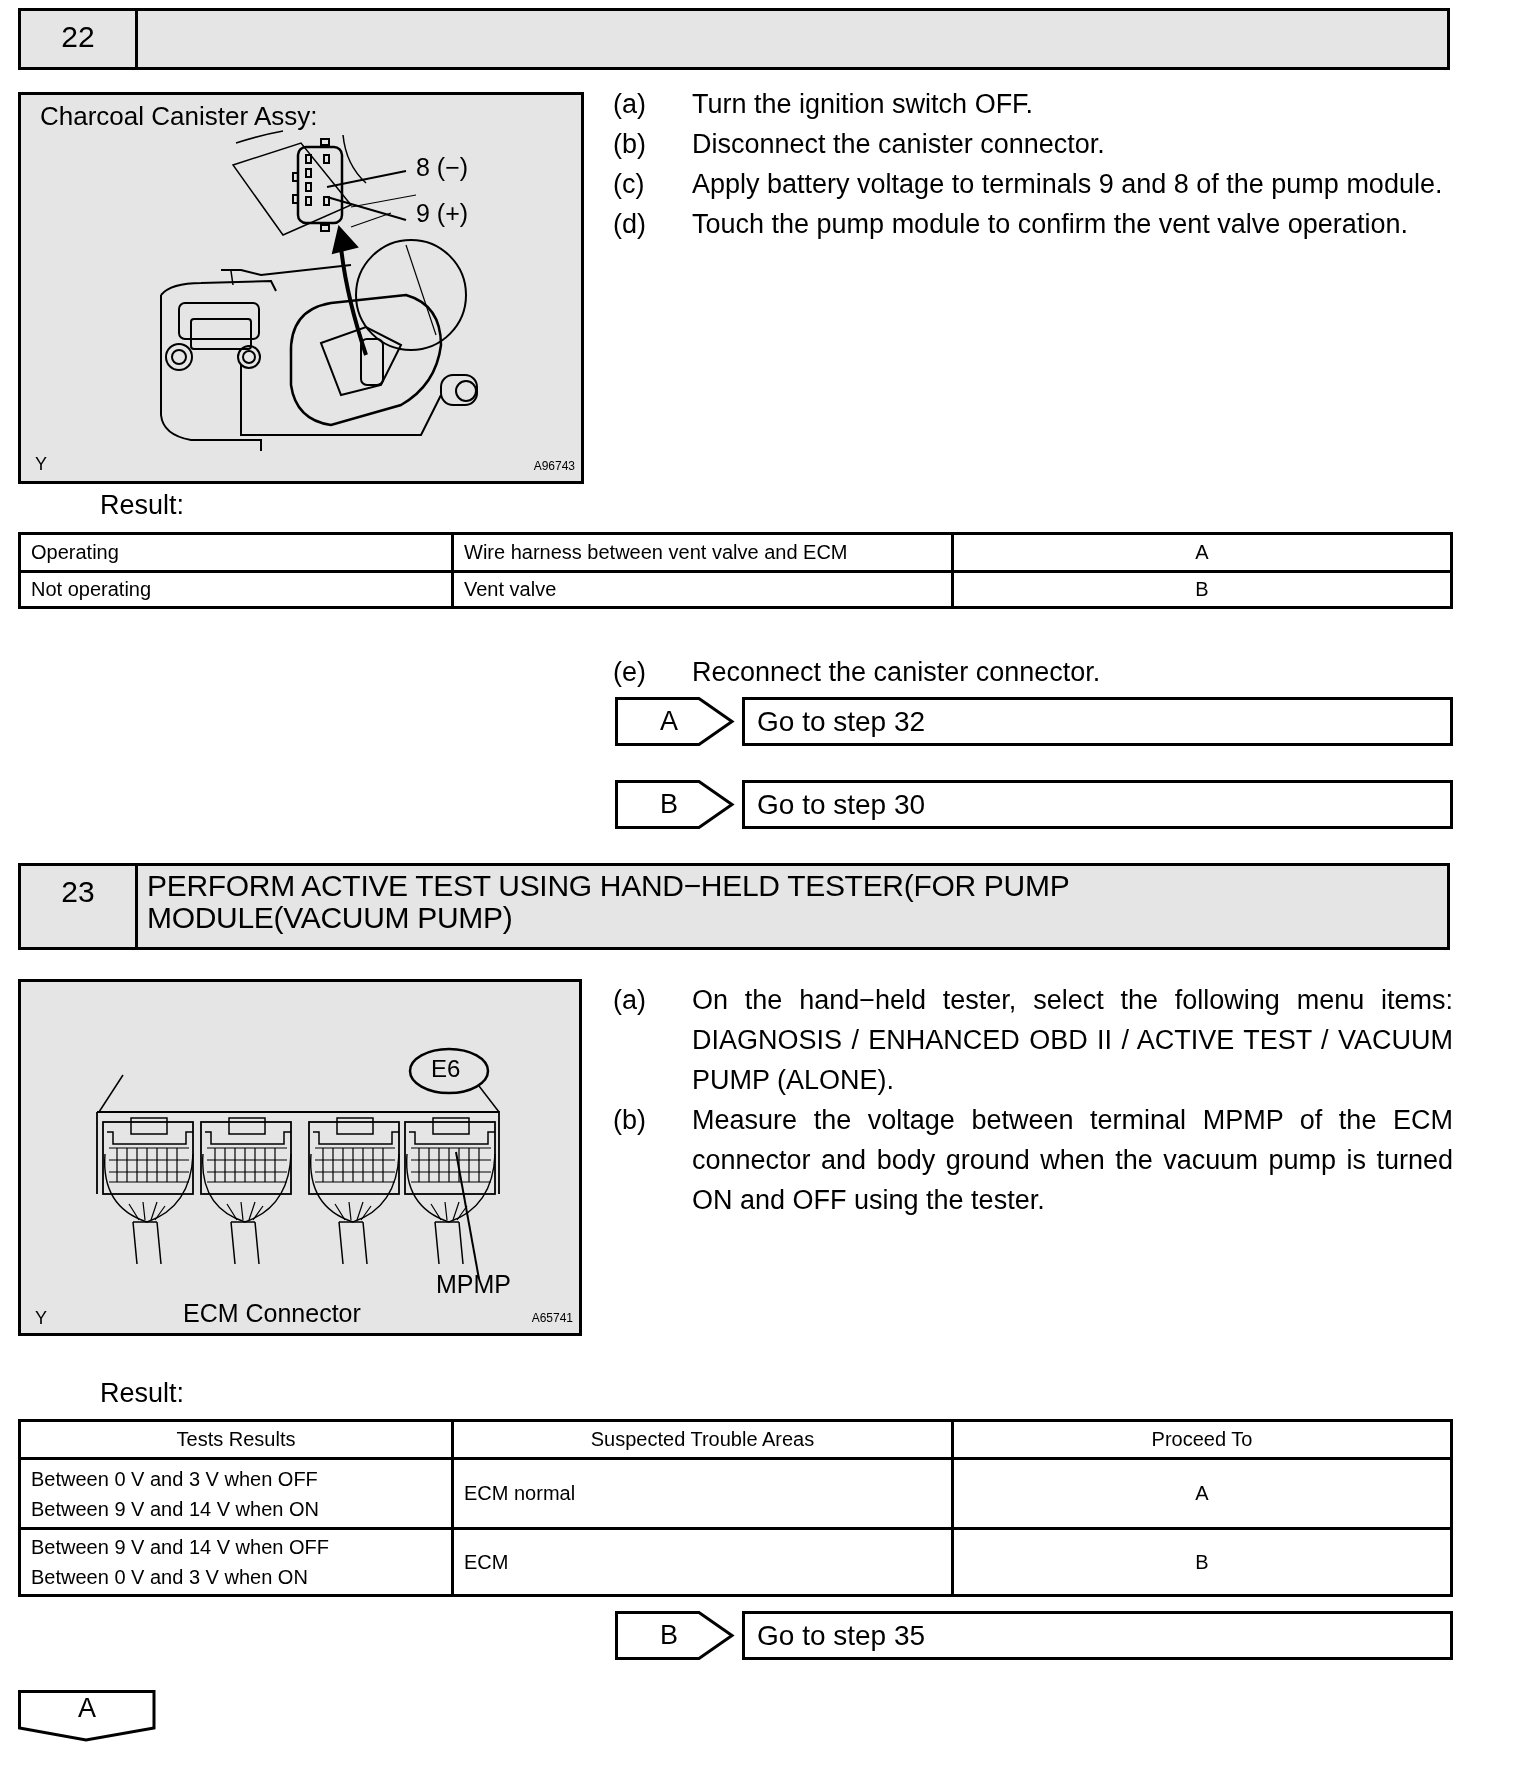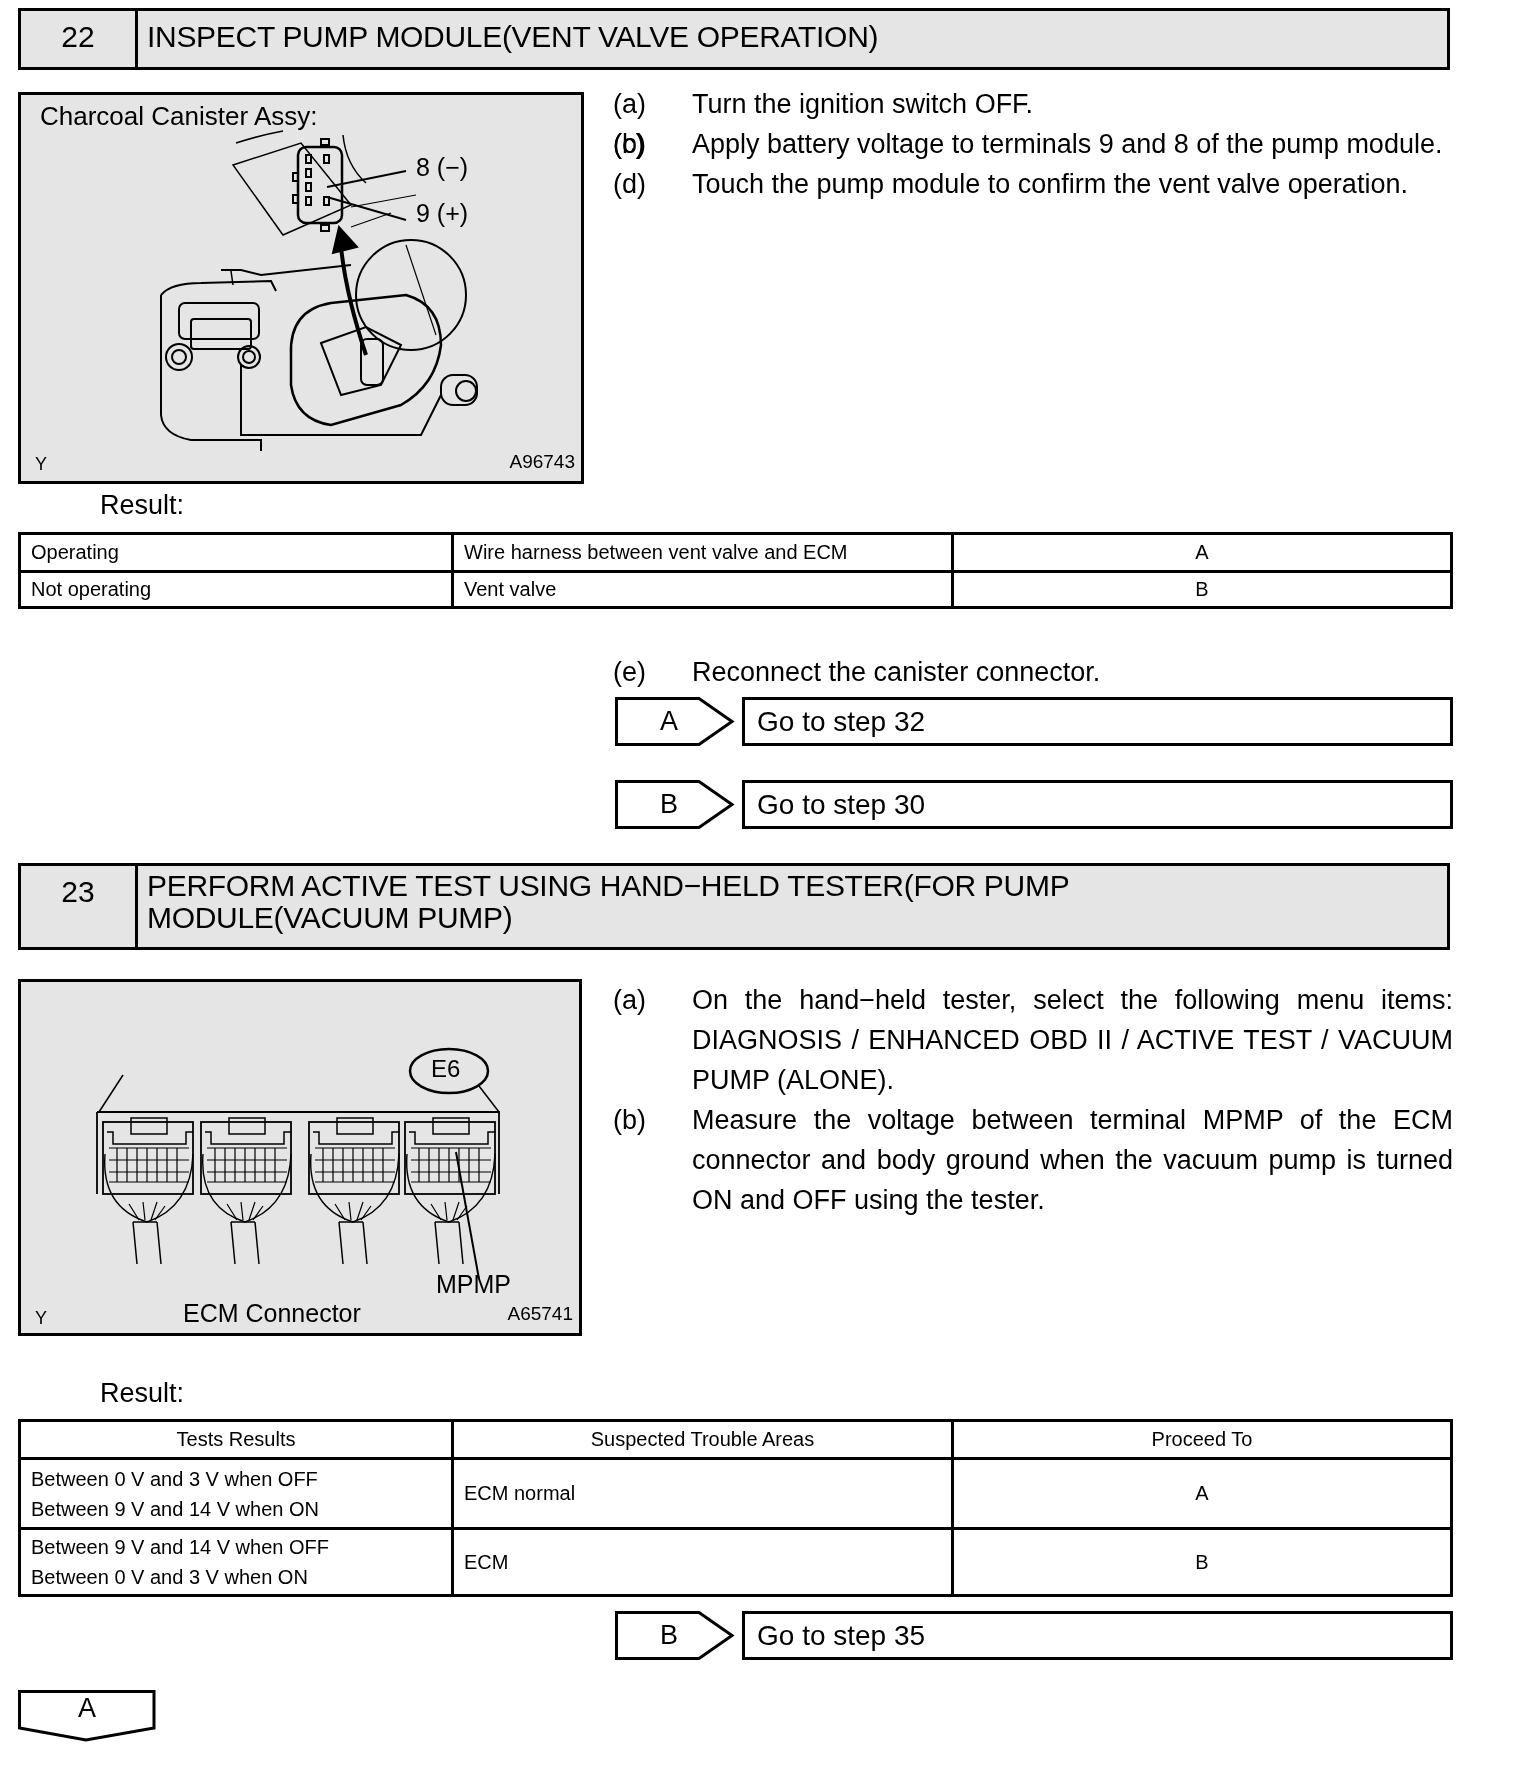--- a/index.html
+++ b/index.html
@@ -4,21 +4,21 @@
 <style>
   html, body { margin:0; padding:0; background:#ffffff; }
   body { width:1520px; height:1778px; position:relative; overflow:hidden;
          font-family:"Liberation Sans", "DejaVu Sans", sans-serif; color:#000; }
   .box { position:absolute; border:3px solid #000; box-sizing:border-box; background:#e5e5e5; }
   .hdr-num { position:absolute; left:0; top:0; bottom:0; width:114px; border-right:3px solid #000;
              font-size:30px; text-align:center; line-height:52px; }
   .hdr-title { position:absolute; left:126px; top:0; right:8px; font-size:30px; line-height:32px; padding-top:10px; letter-spacing:-0.3px; }
   .hdr-title.one { line-height:52px; padding-top:0; }
   .fig-label { position:absolute; font-size:26px; }
-  .fig-small { position:absolute; font-size:19px; }
+  .fig-small { position:absolute; font-size:12px; }
   .instr { position:absolute; left:613px; width:840px; font-size:27px; line-height:40px; }
   .instr .row { position:relative; padding-left:79px; text-align:justify; }
   .instr .lbl { position:absolute; left:0; top:0; }
   .result-lbl { position:absolute; left:100px; font-size:27px; }
   table.res { position:absolute; left:18px; width:1435px; border-collapse:collapse; font-size:20px; }
   table.res td, table.res th { border:3px solid #000; padding:0 10px; font-weight:normal; }
   table.res th { text-align:center; }
   table.res td.c { text-align:center; }
   .jump { position:absolute; left:615px; width:838px; height:49px; }
   .jump svg { position:absolute; left:0; top:0; }
@@ -26,21 +26,20 @@
   .jump .go { position:absolute; left:127px; right:0; top:0; bottom:0; border:3px solid #000; box-sizing:border-box;
               font-size:28px; line-height:43px; padding-left:12px; }
   .amarker { position:absolute; left:18px; top:1690px; width:138px; height:52px; }
   .amarker .letter { position:absolute; left:0; width:138px; text-align:center; top:3px; font-size:27px; }
 </style>
 </head>
 <body>
 
 <div class="box" style="left:18px;top:8px;width:1432px;height:62px;">
   <div class="hdr-num">22</div>
-  <div class="hdr-title one">INSPECT PUMP MODULE(VENT VALVE OPERATION)</div>
 </div>
 
 <div class="box" style="left:18px;top:92px;width:566px;height:392px;">
   <div class="fig-label" style="left:19px;top:6px;font-size:26px;">Charcoal Canister Assy:</div>
   <svg width="560" height="356" style="position:absolute;left:0;top:0;" fill="none" stroke="#000" stroke-width="2">
 
     <path d="M212 70 L280 48 L330 110 L262 140 Z" stroke-width="1.5"></path>
     <path d="M215 48 Q240 40 262 36" stroke-width="1.5"></path>
     <path d="M322 40 Q325 70 345 88" stroke-width="1.5"></path>
 
@@ -89,20 +88,21 @@
   <div class="fig-small" style="right:6px;bottom:8px;">A96743</div>
 </div>
 
 <div class="instr" style="top:84px;width:836px;">
   <div class="row">
     <span class="lbl">(a)</span>
     <span>Turn the ignition switch OFF.</span>
   </div>
   <div class="row">
     <span class="lbl">(b)</span>
+    <span>Disconnect the canister connector.</span>
   </div>
   <div class="row">
     <span class="lbl">(c)</span>
     <span>Apply battery voltage to terminals 9 and 8 of the pump module.</span>
   </div>
   <div class="row">
     <span class="lbl">(d)</span>
     <span>Touch the pump module to confirm the vent valve operation.</span>
   </div>
 </div>

